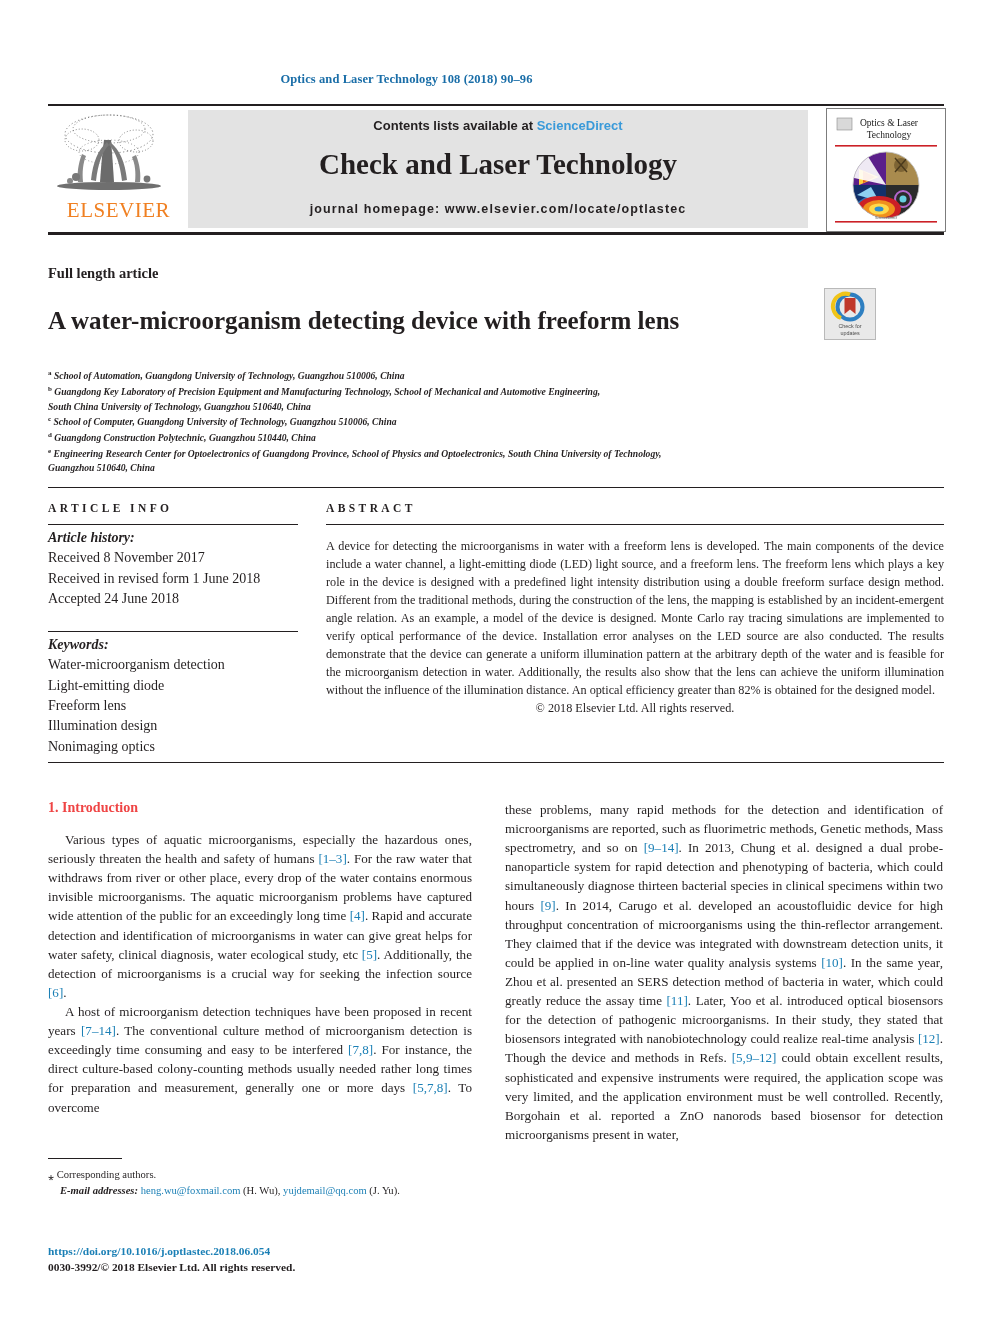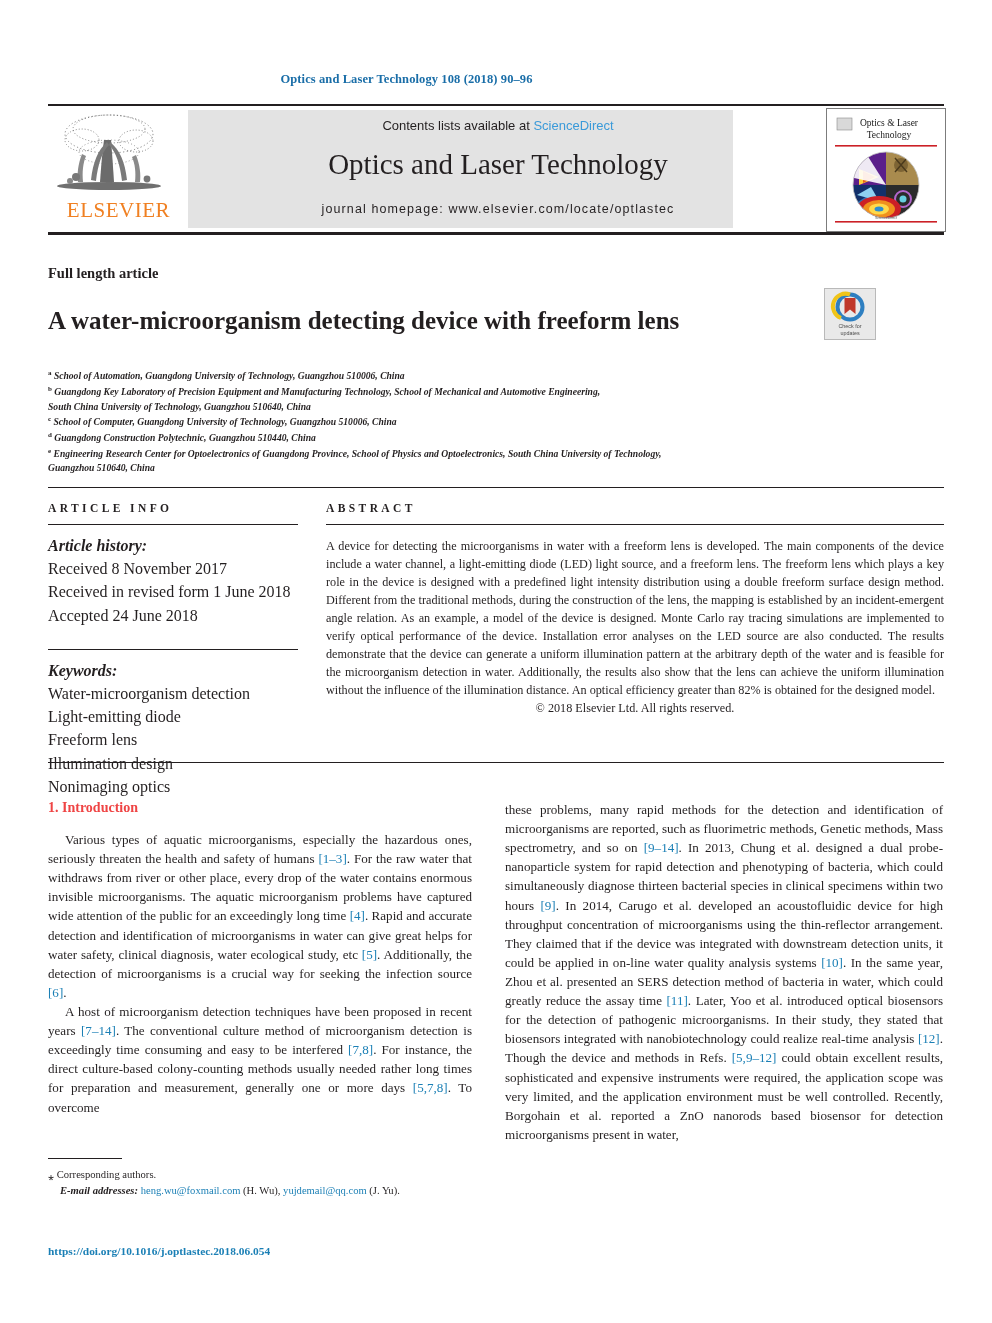--- a/index.html
+++ b/index.html
@@ -75,23 +75,24 @@
     width: 122px;
     text-align: right;
     font-family: "Liberation Serif", serif;
     font-size: 21px;
     letter-spacing: 0.5px;
     color: #f08022;
   }
   .masthead-center {
     position: absolute;
     left: 140px; top: 6px;
-    width: 545px;
+    width: 620px;
     height: 118px;
     background: #e3e3e3;
+    font-weight: bold;
   }
   .contents-line {
     position: absolute;
     left: 0; top: 8px;
     width: 620px;
     text-align: center;
     font-family: "Liberation Sans", sans-serif;
     font-size: 13px;
     color: #231f20;
   }
@@ -223,22 +224,22 @@
     letter-spacing: 3.4px;
     color: #231f20;
   }
   .thin-rule {
     margin-top: 10px;
     width: 100%;
     height: 1px;
     background: #231f20;
   }
   .info-group {
-    margin-top: 9px;
-    font-size: 16px;
+    margin-top: 3px;
+    font-size: 14px;
     line-height: 1.45;
     color: #231f20;
   }
   .info-group .lbl {
     font-style: italic;
     font-weight: bold;
   }
   .info-sep {
     margin-top: 22px;
     width: 100%;
@@ -350,21 +351,21 @@
           <circle cx="95" cy="69" r="3.4" fill="#777"></circle>
         </g>
       </svg>
       <div class="elsevier-word">ELSEVIER</div>
     </div>
 
     <div class="masthead-center">
       <div class="contents-line">
         <span>Contents lists available at </span><span class="sd">ScienceDirect</span>
       </div>
-      <div class="journal-title">Optics and Laser Technology</div>
+      <div class="journal-title">Check and Laser Technology</div>
       <div class="journal-home">journal homepage: www.elsevier.com/locate/optlastec</div>
     </div>
 
     <div class="cover-box">
       <svg viewBox="0 0 118 122" width="118" height="122">
         <rect x="0" y="0" width="118" height="122" fill="#ffffff"></rect>
         <rect x="10" y="9" width="15" height="12" fill="#d9d9d9" stroke="#8a8a8a" stroke-width="0.6"></rect>
         <text x="62" y="17" font-family="Liberation Serif, serif" font-size="9.5" fill="#1a1a1a" text-anchor="middle">Optics &amp; Laser</text>
         <text x="62" y="29" font-family="Liberation Serif, serif" font-size="9.5" fill="#1a1a1a" text-anchor="middle">Technology</text>
         <rect x="8" y="36" width="102" height="1.6" fill="#cc2026"></rect>
@@ -466,15 +467,16 @@
       <span>Corresponding authors.</span>
     </div>
     <div class="footnote-line footnote-indent">
       <span class="em-lbl">E-mail addresses:</span>
       <span><span class="mail">heng.wu@foxmail.com</span> (H. Wu), <span class="mail">yujdemail@qq.com</span> (J. Yu).</span>
     </div>
   </div>
 
   <div class="doi-block">
     <div class="doi-link">https://doi.org/10.1016/j.optlastec.2018.06.054</div>
+    <div class="issn">0030-3992/© 2018 Elsevier Ltd. All rights reserved.</div>
   </div>
 
 </div>
 
 </body></html>

